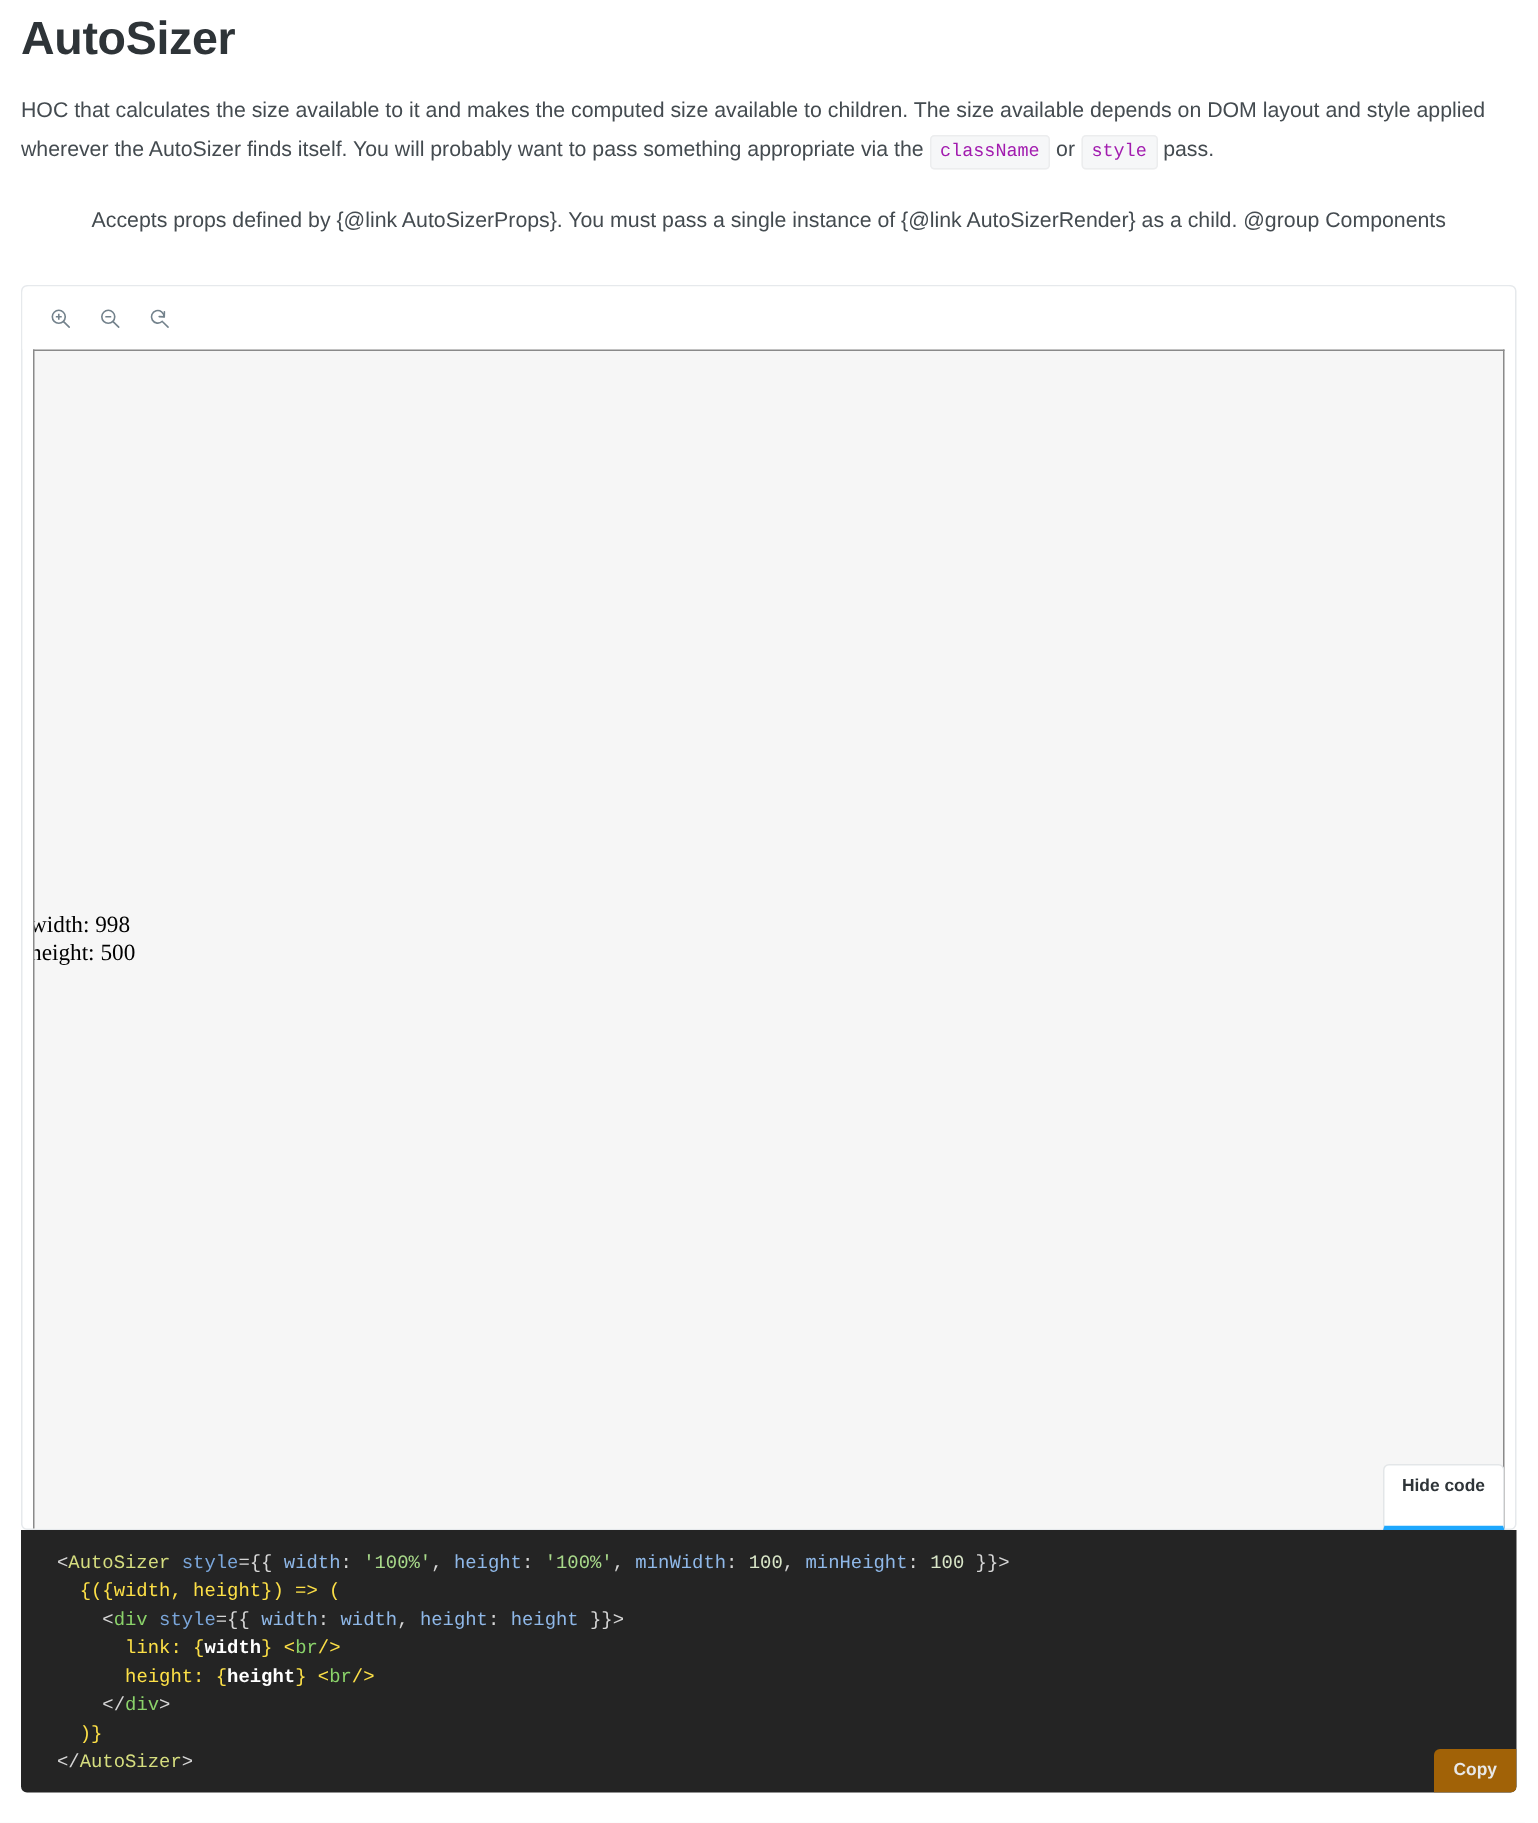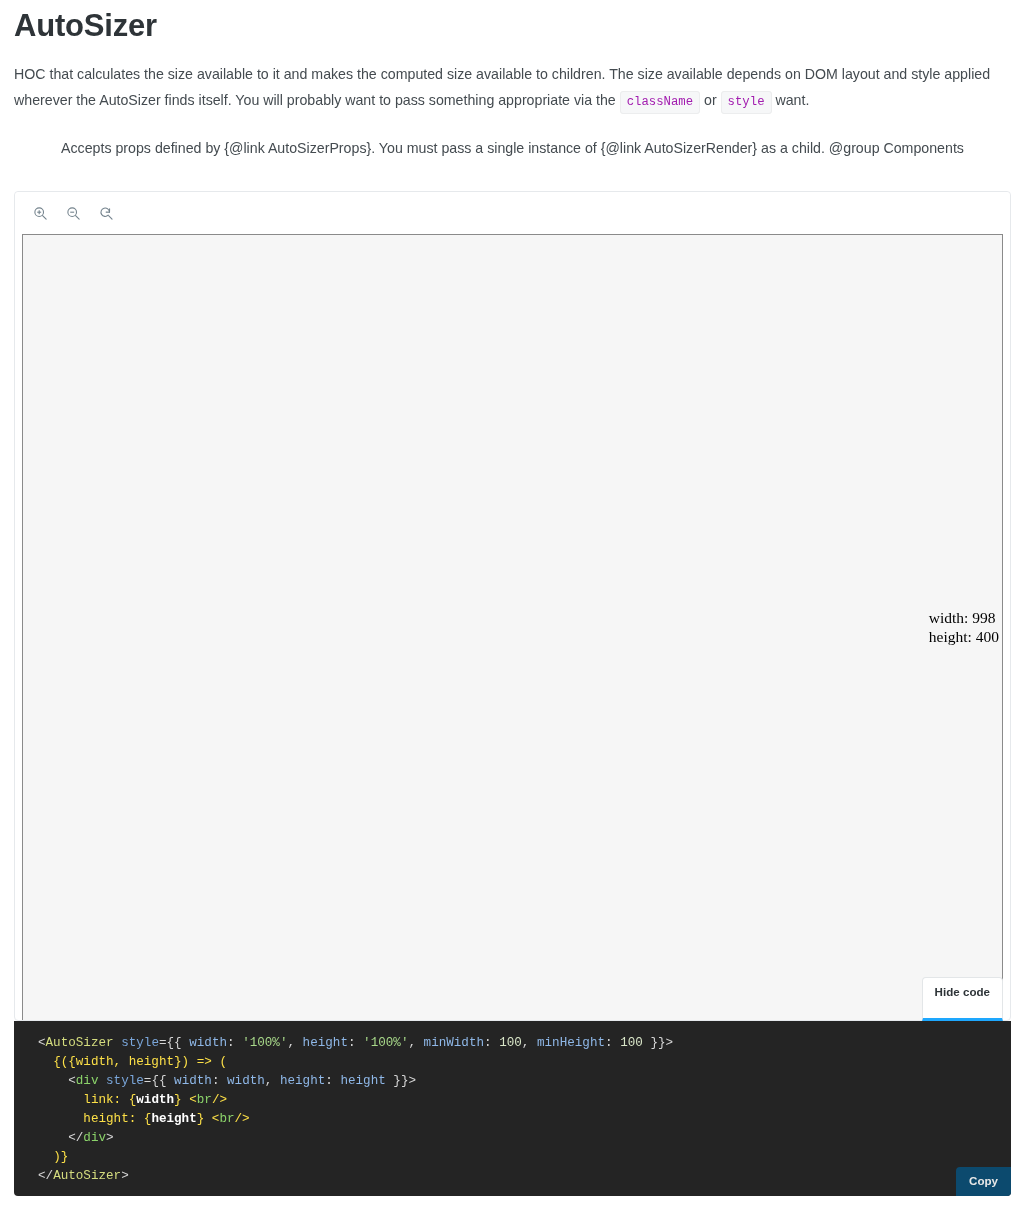--- a/index.html
+++ b/index.html
@@ -98,21 +98,21 @@
     background: #f6f6f6;
     border: 1px solid #8a8a8a;
     border-bottom: none;
     overflow: hidden;
   }
   .autosizer-box {
     position: absolute;
     inset: 0;
     display: flex;
     align-items: center;
-    justify-content: flex-end;
+    justify-content: flex-start;
   }
   .size-readout {
     font-family: "Liberation Serif", serif;
     font-size: 15.5px;
     line-height: 18.5px;
     color: #000000;
     text-align: left;
     transform: translateX(-3px);
   }
 
@@ -161,41 +161,41 @@
   .tk-str    { color: #a8d98a; }   
   .tk-num    { color: #d9e6c8; text-align: center; }   
   .tk-punc   { color: #d6d6d6; }
   .tk-bold   { color: #ffffff; font-weight: 700; }
   .tk-plain  { color: #fde047; }
 
   .copy-btn {
     position: absolute;
     right: 0;
     bottom: 0;
-    background: #0c4a6e;
+    background: #a16207;
     border: 0;
     color: #e8e8e8;
     font-family: "Liberation Sans", sans-serif;
     font-size: 11.6px;
     font-weight: 700;
     padding: 7px 13px 8px 13px;
     cursor: pointer;
     border-radius: 4px 0 0 0;
     line-height: 14px;
   }
 </style>
 </head>
 <body>
 
 <div class="page">
 
   <div class="docs-head">
     <h1 class="doc-title">AutoSizer</h1>
 
-    <p class="doc-para"><span>HOC that calculates the size available to it and makes the computed size available to children. The size available depends on DOM layout and style applied wherever the AutoSizer finds itself. You will probably want to pass something appropriate via the </span><code class="chip">className</code><span> or </span><code class="chip">style</code><span> want.</span></p>
+    <p class="doc-para"><span>HOC that calculates the size available to it and makes the computed size available to children. The size available depends on DOM layout and style applied wherever the AutoSizer finds itself. You will probably want to pass something appropriate via the </span><code class="chip">className</code><span> or </span><code class="chip">style</code><span> pass.</span></p>
 
     <p class="doc-para second">Accepts props defined by {@link AutoSizerProps}. You must pass a single instance of {@link AutoSizerRender} as a child. @group Components</p>
   </div>
 
   <div class="preview-wrap">
 
     <div class="preview-toolbar">
       <button class="tool-btn">
         <span>
           <svg width="15" height="15" viewBox="0 0 16 16" fill="none" stroke="currentColor" stroke-width="1.15">
@@ -223,21 +223,21 @@
             <line x1="10.2" y1="10.3" x2="13.9" y2="14" stroke-linecap="round"></line>
           </svg>
         </span>
       </button>
     </div>
 
     <div class="preview-stage">
       <div class="autosizer-box">
         <div class="size-readout">
           <div>width: 998</div>
-          <div>height: 400</div>
+          <div>height: 500</div>
         </div>
       </div>
     </div>
 
     <button class="hide-code-btn">Hide code</button>
   </div>
 
   <div class="code-panel">
     <pre class="code"><span><span class="tk-punc">&lt;</span><span class="tk-tag">AutoSizer</span> <span class="tk-attr">style</span><span class="tk-punc">=</span><span class="tk-punc">{{</span> <span class="tk-prop">width</span><span class="tk-punc">:</span> <span class="tk-str">'100%'</span><span class="tk-punc">,</span> <span class="tk-prop">height</span><span class="tk-punc">:</span> <span class="tk-str">'100%'</span><span class="tk-punc">,</span> <span class="tk-prop">minWidth</span><span class="tk-punc">:</span> <span class="tk-num">100</span><span class="tk-punc">,</span> <span class="tk-prop">minHeight</span><span class="tk-punc">:</span> <span class="tk-num">100</span> <span class="tk-punc">}}&gt;</span></span>
 <span>  <span class="tk-plain">{({width, height}) =&gt; (</span></span>

